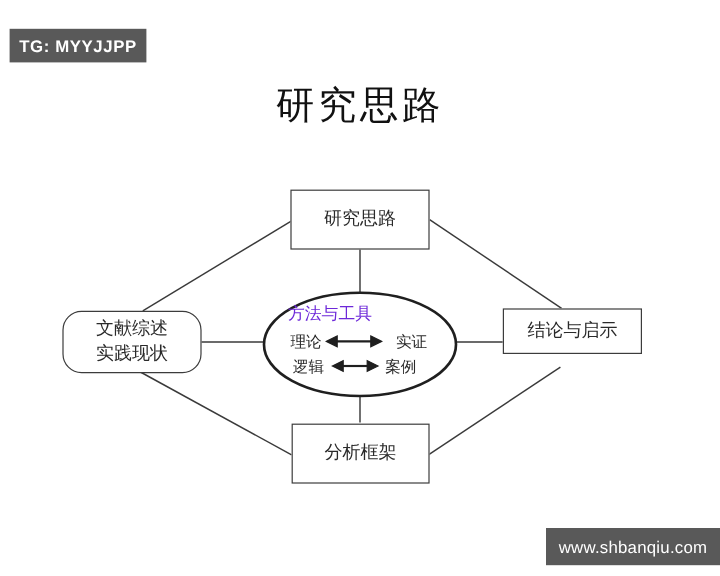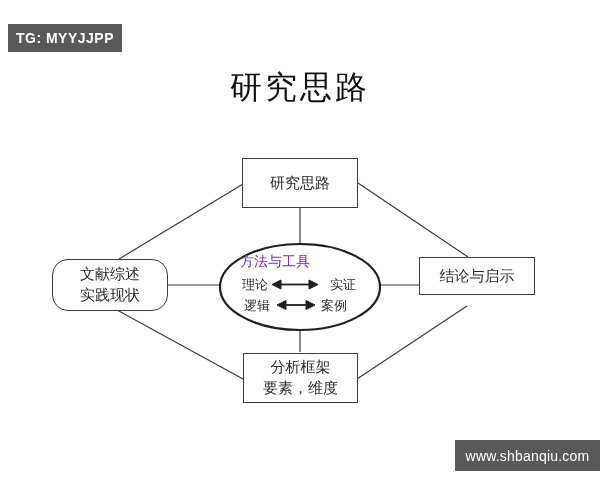--- a/index.html
+++ b/index.html
@@ -137,21 +137,20 @@
     <span>文献综述</span>
     <span>实践现状</span>
   </div>
 
   <div class="node node-right">
     <span>结论与启示</span>
   </div>
 
   <div class="node node-bottom">
     <span>分析框架</span>
-    <span>要素，维度</span>
   </div>
 
   <div class="ellipse-title">方法与工具</div>
   <div class="pair-label p1-left">理论</div>
   <div class="pair-label p1-right">实证</div>
   <div class="pair-label p2-left">逻辑</div>
   <div class="pair-label p2-right">案例</div>
 
   <div class="badge badge-br">www.shbanqiu.com</div>
 

